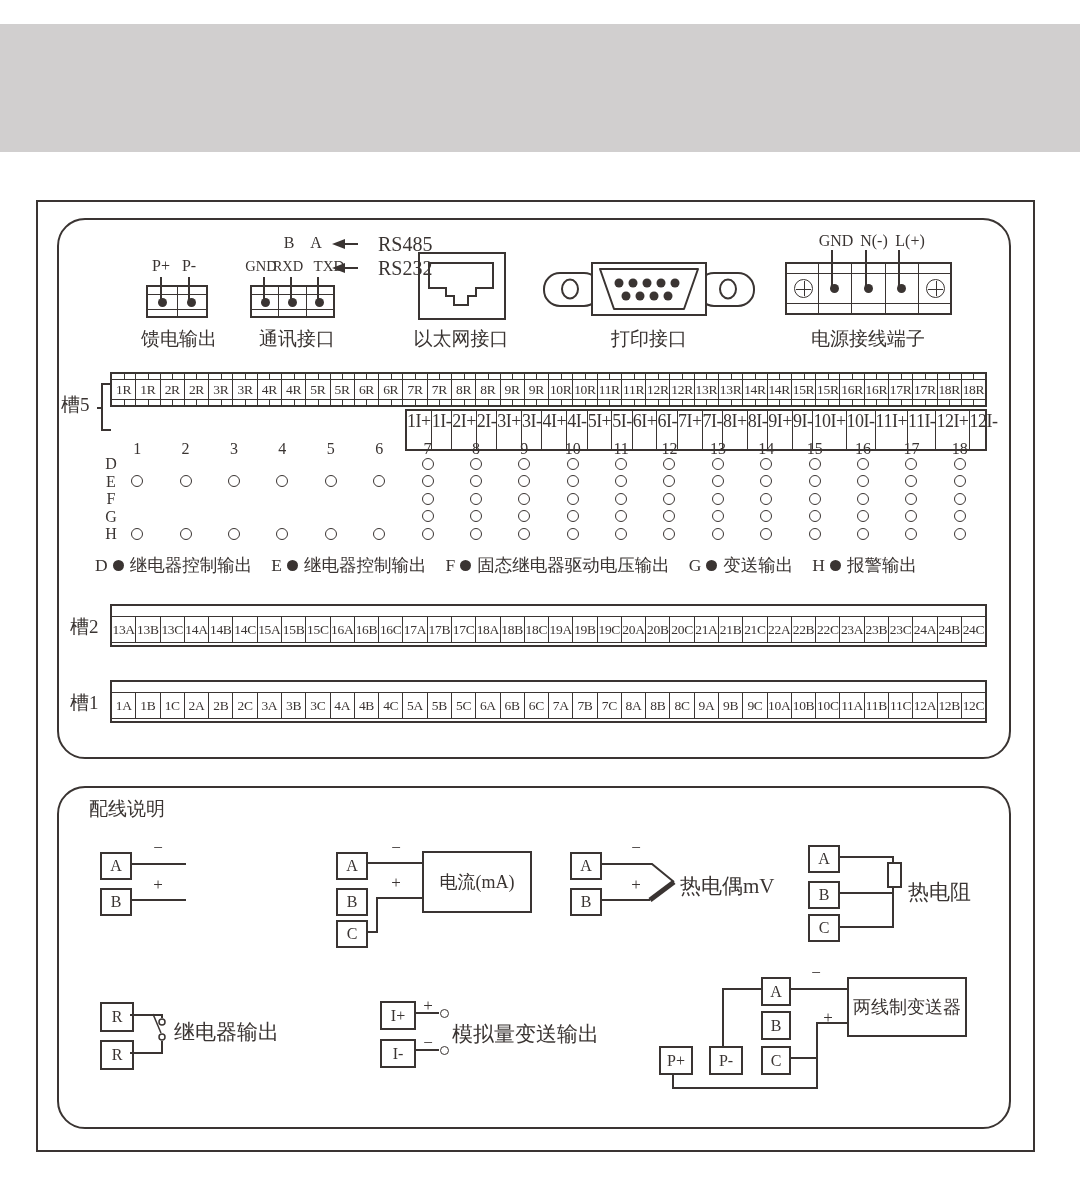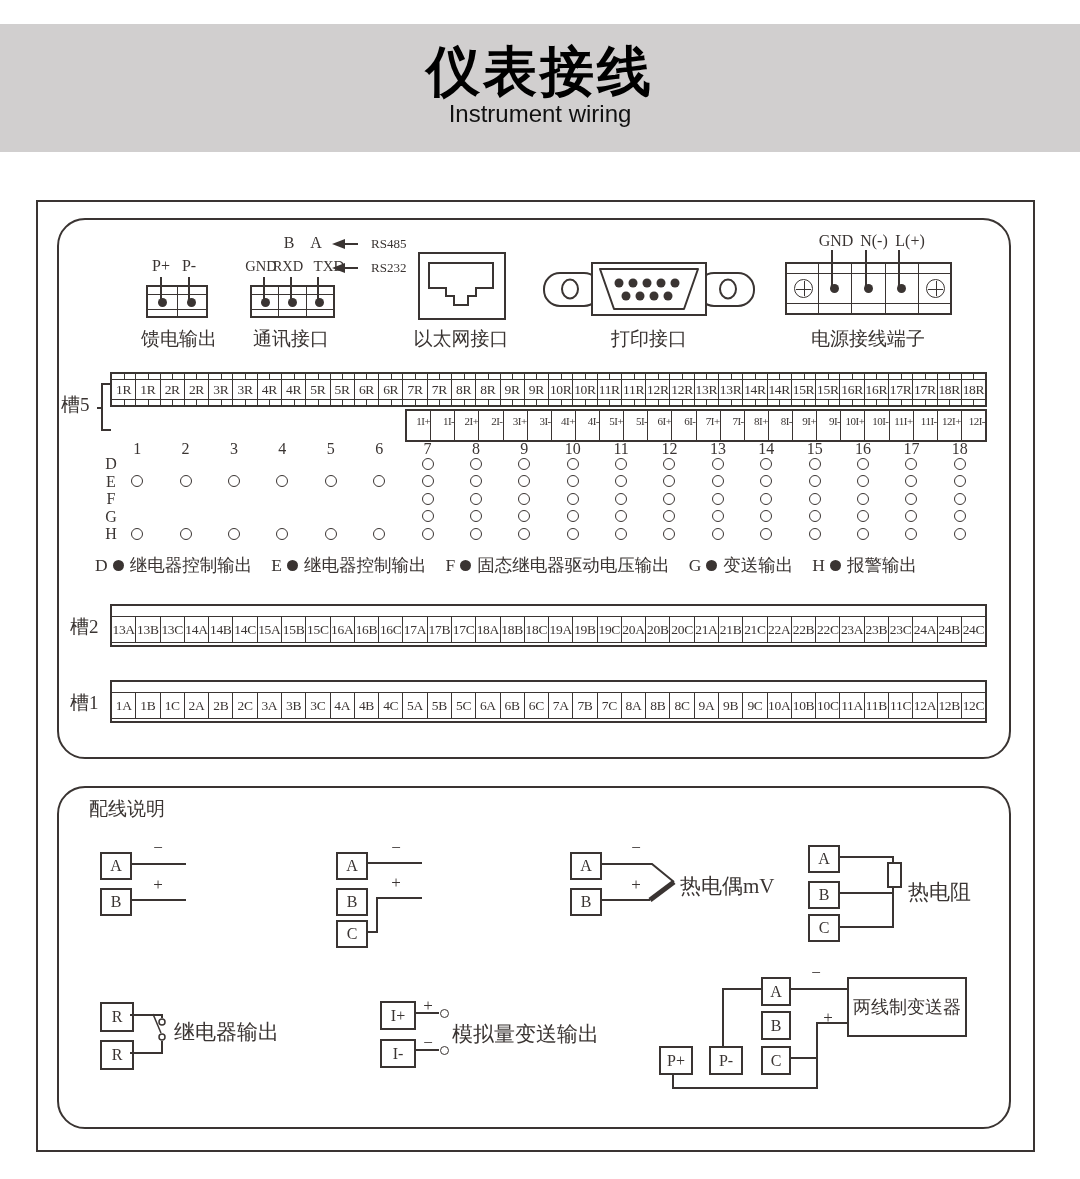--- a/index.html
+++ b/index.html
@@ -25,33 +25,33 @@
   .tb{position:absolute;border:2px solid var(--c);display:flex;background:#fff}
   .tcell{flex:1;position:relative;border-left:1px solid var(--c);height:29px;
     background-image:linear-gradient(var(--c),var(--c)),linear-gradient(var(--c),var(--c));
     background-size:100% 1px;background-position:0 7px,0 22px;background-repeat:no-repeat}
   .tcell:first-child{border-left:none}
   .tcell .dot{left:50%;top:11px;margin-left:-4.5px}
   
   .arrow{position:absolute;display:flex;align-items:center;height:14px}
   .ahead{width:0;height:0;border-top:5px solid transparent;border-bottom:5px solid transparent;border-right:13px solid var(--c)}
   .aline{width:13px;height:2px;background:var(--c)}
-  .atext{font-size:13px;margin-left:13px}
+  .atext{font-size:20px;margin-left:20px}
   
   .r5{position:absolute;border:2px solid var(--c);display:flex;background:#fff}
   .r5 .cell{flex:1;position:relative;border-left:1px solid var(--c);height:31px;line-height:31px;text-align:center;
     font-size:13.5px;letter-spacing:-0.3px;
     background-image:linear-gradient(var(--c),var(--c)),linear-gradient(var(--c),var(--c));
     background-size:100% 1px;background-position:0 5px,0 25px;background-repeat:no-repeat}
   .r5 .cell:first-child{border-left:none}
   .r5 .cell::before,.r5 .cell::after{content:"";position:absolute;left:50%;width:1px;background:var(--c)}
   .r5 .cell::before{top:0;height:5px}
   .r5 .cell::after{bottom:0;height:5px}
   .ri{position:absolute;border:2px solid var(--c);display:flex;background:#fff}
-  .ri .cell{flex:1;border-left:1px solid var(--c);height:29px;line-height:21px;text-align:right;font-size:11px;letter-spacing:-0.5px}
+  .ri .cell{flex:1;border-left:1px solid var(--c);height:38px;line-height:21px;text-align:right;font-size:18px;letter-spacing:-0.5px}
   .ri .cell:first-child{border-left:none}
   .sblock{position:absolute;border:2px solid var(--c);background:#fff}
   .sband{height:10px;border-bottom:1px solid var(--c)}
   .scells{display:flex;height:25px;border-bottom:1px solid var(--c)}
   .scells .cell{flex:1;border-left:1px solid var(--c);display:flex;align-items:center;justify-content:center;
     font-size:13.5px;letter-spacing:-0.3px}
   .scells .cell:first-child{border-left:none}
   .sfoot{height:2px}
   .slotlab{position:absolute;font-size:19px}
   .bracket{position:absolute;width:8px;border-left:2px solid var(--c);border-top:2px solid var(--c);border-bottom:2px solid var(--c)}
@@ -79,22 +79,20 @@
   .screw::before,.screw::after{content:"";position:absolute;background:var(--c)}
   .screw::before{left:50%;top:1px;bottom:1px;width:1px}
   .screw::after{top:50%;left:1px;right:1px;height:1px}
 </style>
 </head>
 <body>
 
 <div class="canvas">
 
   <div class="hdrbar"></div>
-  <div class="title">仪表接线</div>
-  <div class="subtitle">Instrument wiring</div>
 
   <div class="frame" style="left:36px;top:200px;width:995px;height:948px"></div>
   <div class="frame round" style="left:57px;top:218px;width:950px;height:537px"></div>
   <div class="frame round" style="left:57px;top:786px;width:950px;height:339px"></div>
 
   <div class="pinlab" style="left:161px;top:257px">P+</div>
   <div class="pinlab" style="left:189px;top:257px">P-</div>
   <div class="tb" style="left:146px;top:285px;width:58px">
     <div class="tcell">
         <span class="dot"></span>
@@ -129,21 +127,21 @@
     <div class="tcell">
         <span class="dot"></span>
       </div>
     <div class="tcell">
         <span class="dot"></span>
       </div>
   </div>
   <div class="w" style="left:263px;top:277px;width:2px;height:25px"></div>
   <div class="w" style="left:290px;top:277px;width:2px;height:25px"></div>
   <div class="w" style="left:317px;top:277px;width:2px;height:25px"></div>
-  <div class="cap" style="left:291px;top:326px">通讯接口</div>
+  <div class="cap" style="left:297px;top:326px">通讯接口</div>
 
   <div class="frame" style="left:418px;top:252px;width:84px;height:64px"></div>
   <svg style="left:428px;top:262px" width="66" height="46" viewBox="0 0 66 46">
     <polygon points="1,1 65,1 65,26 48,26 48,34 40,34 40,43 26,43 26,34 18,34 18,26 1,26" fill="none" stroke="#3a3432" stroke-width="2"></polygon>
   </svg>
   <div class="cap" style="left:461px;top:326px">以太网接口</div>
 
   <svg style="left:543px;top:262px" width="212" height="54" viewBox="0 0 212 54">
     <rect x="1" y="11" width="56" height="33" rx="16" fill="none" stroke="#3a3432" stroke-width="2"></rect>
     <rect x="155" y="11" width="56" height="33" rx="16" fill="none" stroke="#3a3432" stroke-width="2"></rect>
@@ -648,20 +646,21 @@
 
   <div class="term" style="left:336px;top:852px;width:28px;height:24px">A</div>
   <div class="term" style="left:336px;top:888px;width:28px;height:24px">B</div>
   <div class="term" style="left:336px;top:920px;width:28px;height:24px">C</div>
   <div class="w" style="left:366px;top:862px;width:56px;height:2px"></div>
   <div class="w" style="left:366px;top:931px;width:12px;height:2px"></div>
   <div class="w" style="left:376px;top:897px;width:2px;height:36px"></div>
   <div class="w" style="left:376px;top:897px;width:46px;height:2px"></div>
   <div class="sign" style="left:396px;top:838px">−</div>
   <div class="sign" style="left:396px;top:873px">+</div>
+  <div class="dbox" style="left:422px;top:851px;width:106px;height:58px">电流(mA)</div>
 
   <div class="term" style="left:570px;top:852px;width:28px;height:24px">A</div>
   <div class="term" style="left:570px;top:888px;width:28px;height:24px">B</div>
   <svg style="left:598px;top:850px" width="84" height="64" viewBox="0 0 84 64">
     <polyline points="2,14 54,14 76,32" fill="none" stroke="#3a3432" stroke-width="2"></polyline>
     <polyline points="2,50 52,50" fill="none" stroke="#3a3432" stroke-width="2"></polyline>
     <polyline points="52,50 76,32" fill="none" stroke="#3a3432" stroke-width="5"></polyline>
   </svg>
   <div class="sign" style="left:636px;top:838px">−</div>
   <div class="sign" style="left:636px;top:875px">+</div>

